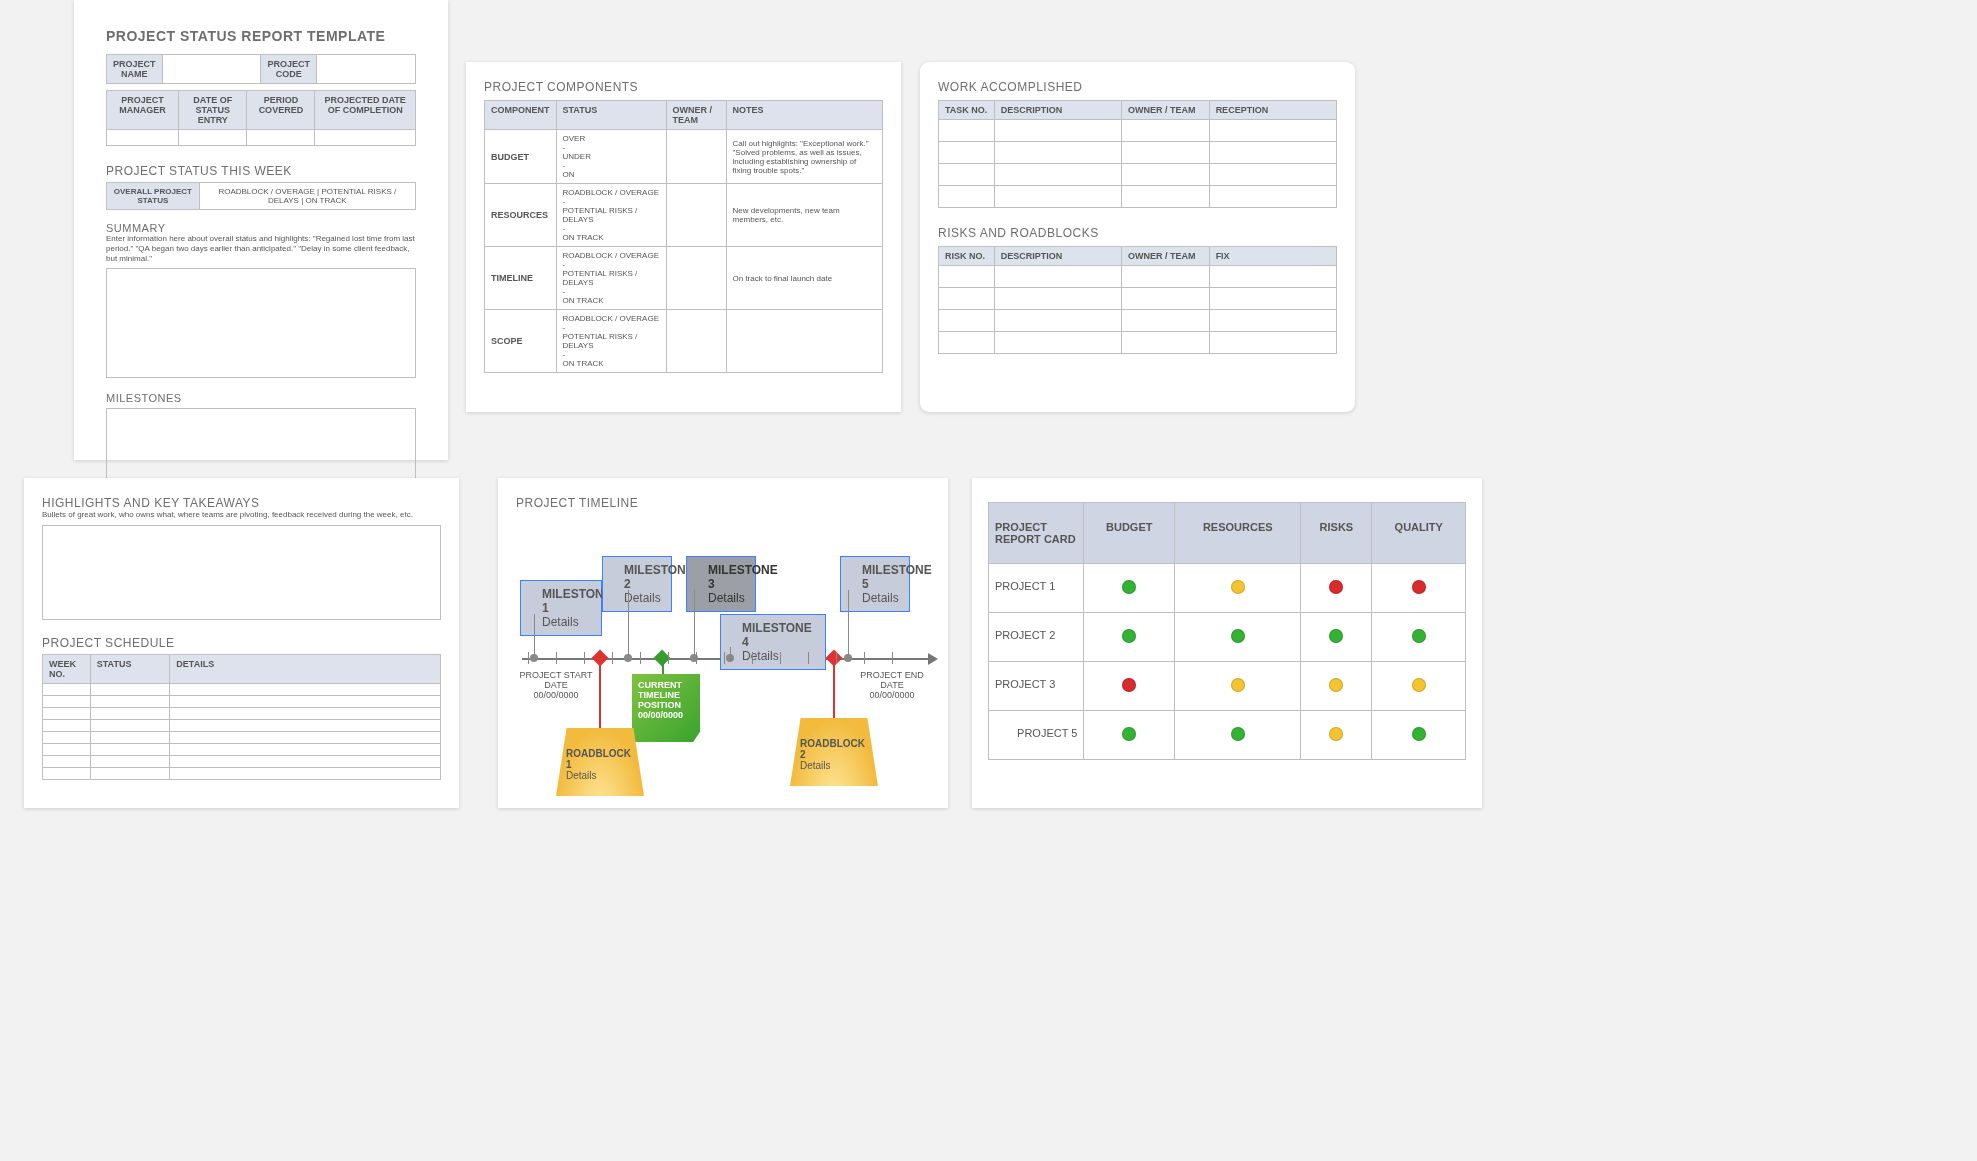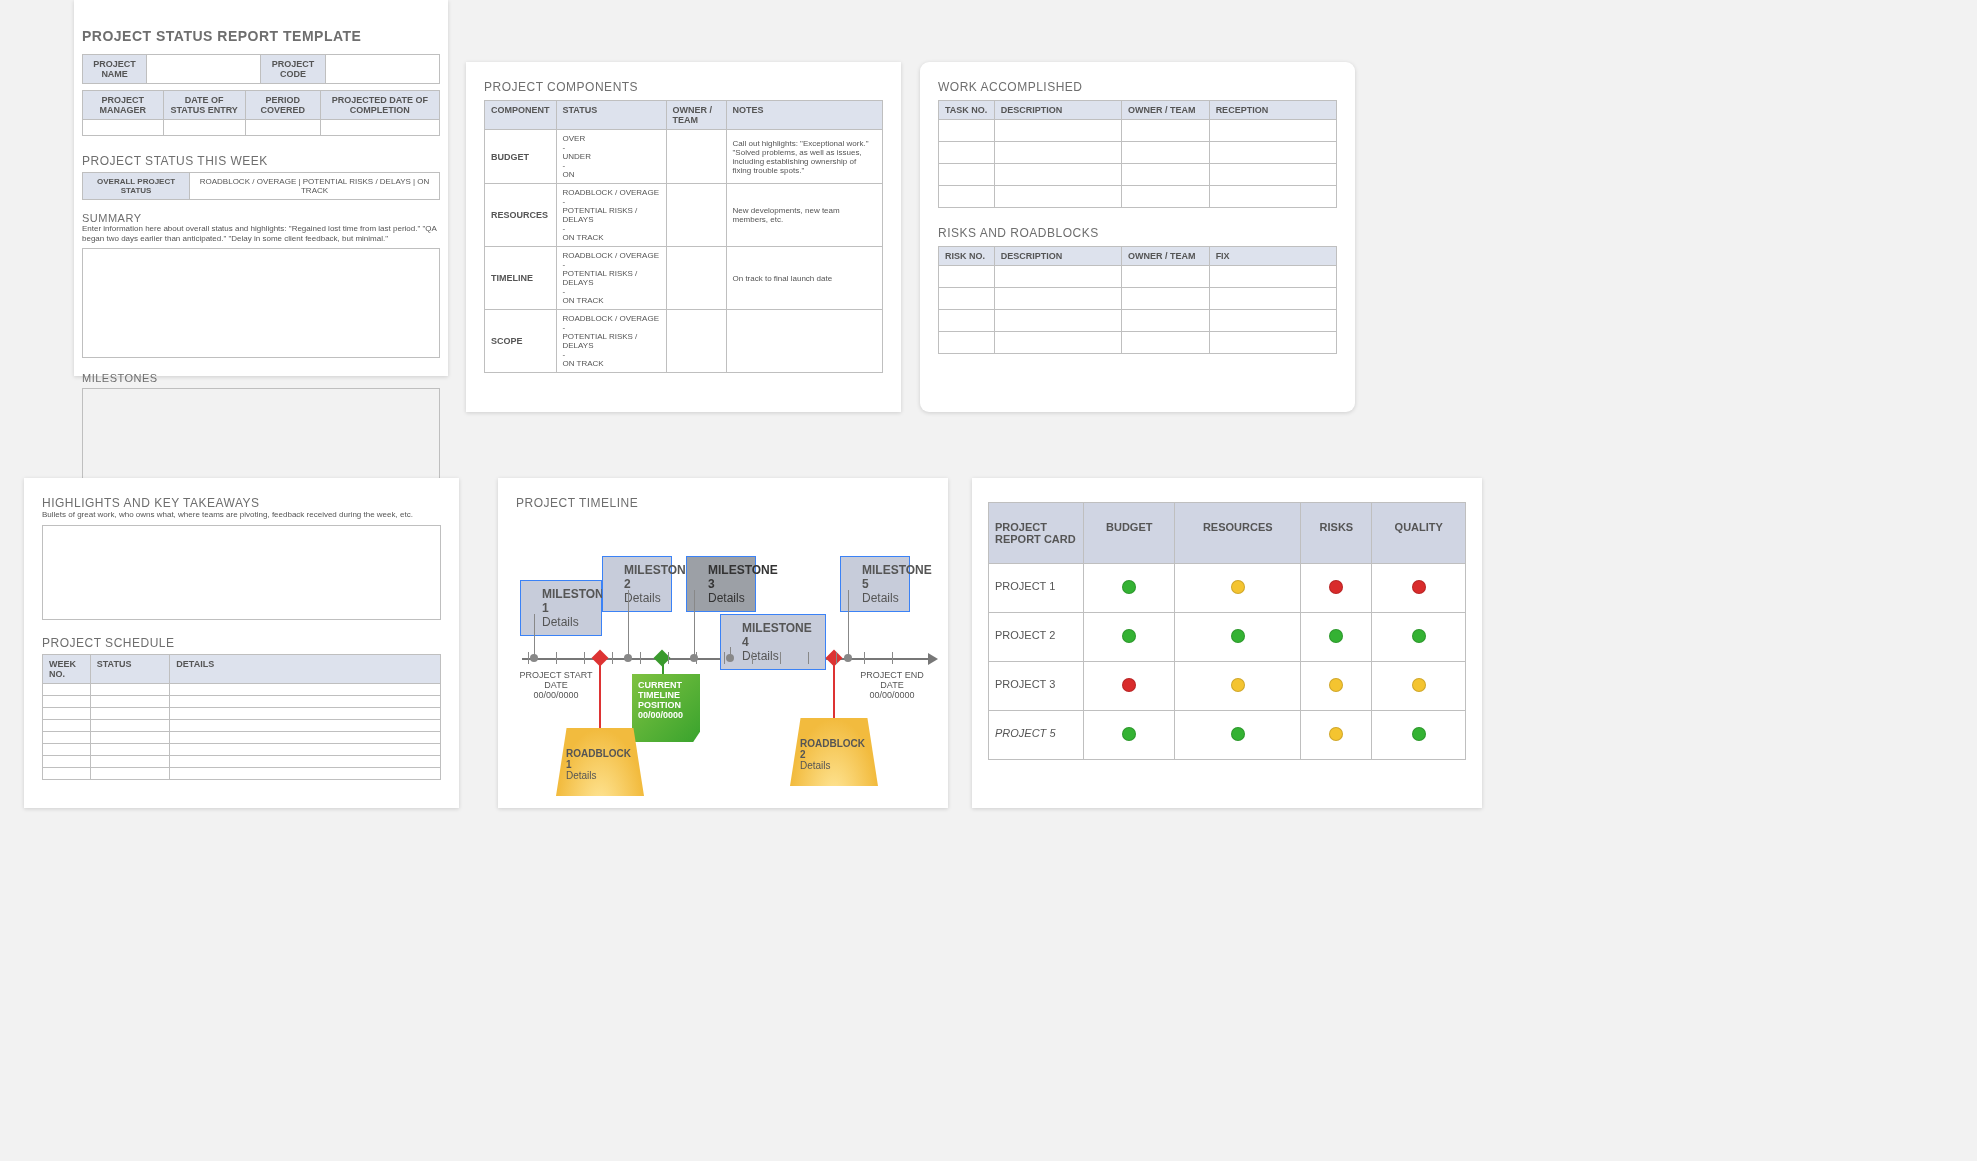--- a/index.html
+++ b/index.html
@@ -46,21 +46,21 @@
   }
   
   .rc-head td{ background:#d0d5e3; font-weight:bold; text-align:center; font-size:11px; color:#555; padding:18px 6px;}
   .rc-row td{ text-align:center; padding:16px 6px; font-size:11px; color:#555;}
   .dot{ width:14px; height:14px; border-radius:50%; display:inline-block; box-shadow:0 0 0 1px rgba(0,0,0,.15) inset;}
   .g{ background:#34b233;} .y{ background:#f4c430;} .r{ background:#d92b2b;}
 </style>
 </head>
 <body>
 
-<div class="page" style="left:74px; top:0px; width:374px; height:376px; padding:28px 8px;">
+<div class="page" style="left:74px; top:0px; width:374px; height:460px; padding:28px 32px;">
   <div class="h1" style="font-size:14px;">PROJECT STATUS REPORT TEMPLATE</div>
 
   <table style="margin-top:10px;">
     <tbody>
         <tr>
       <td class="label-cell" style="width:18%;">PROJECT NAME</td>
       <td style="width:32%;"></td>
       <td class="label-cell" style="width:18%;">PROJECT CODE</td>
       <td style="width:32%;"></td>
     </tr>
@@ -412,21 +412,21 @@
           <td style="border-top: 1px solid rgb(221, 221, 221);"><span class="dot g"></span></td>
         </tr>
         <tr class="rc-row">
           <td style="text-align: left; border-top: 1px solid rgb(221, 221, 221);">PROJECT 3</td>
           <td style="border-top: 1px solid rgb(221, 221, 221);"><span class="dot r"></span></td>
           <td style="border-top: 1px solid rgb(221, 221, 221);"><span class="dot y"></span></td>
           <td style="border-top: 1px solid rgb(221, 221, 221);"><span class="dot y"></span></td>
           <td style="border-top: 1px solid rgb(221, 221, 221);"><span class="dot y"></span></td>
         </tr>
         <tr class="rc-row">
-          <td style="text-align: left; border-top: 1px solid rgb(221, 221, 221); font-style: italic;">PROJECT 5</td>
+          <td style="text-align: right; border-top: 1px solid rgb(221, 221, 221);">PROJECT 5</td>
           <td style="border-top: 1px solid rgb(221, 221, 221);"><span class="dot g"></span></td>
           <td style="border-top: 1px solid rgb(221, 221, 221);"><span class="dot g"></span></td>
           <td style="border-top: 1px solid rgb(221, 221, 221);"><span class="dot y"></span></td>
           <td style="border-top: 1px solid rgb(221, 221, 221);"><span class="dot g"></span></td>
         </tr>
       </tbody>
   </table>
 </div>
 
 </body></html>

